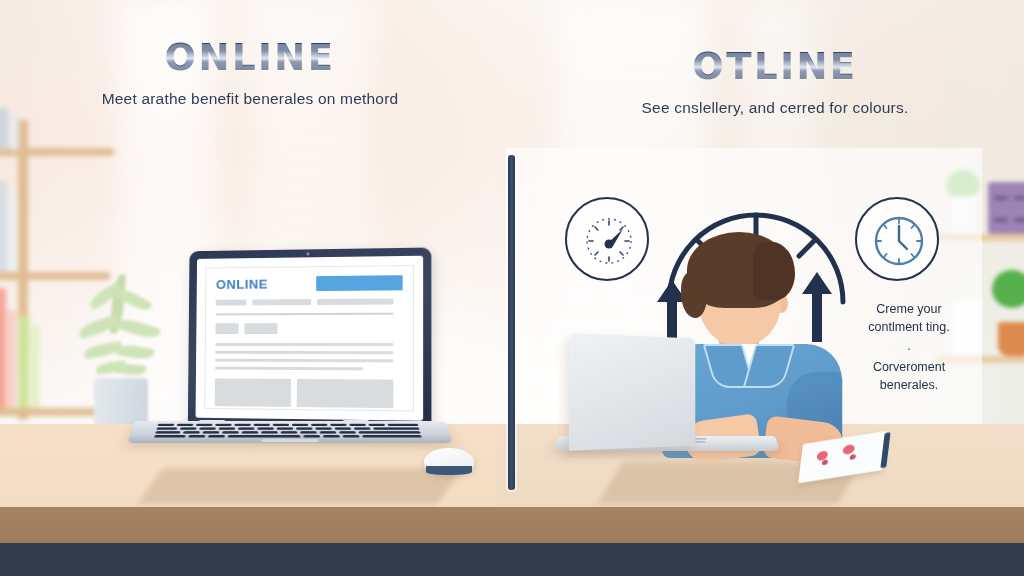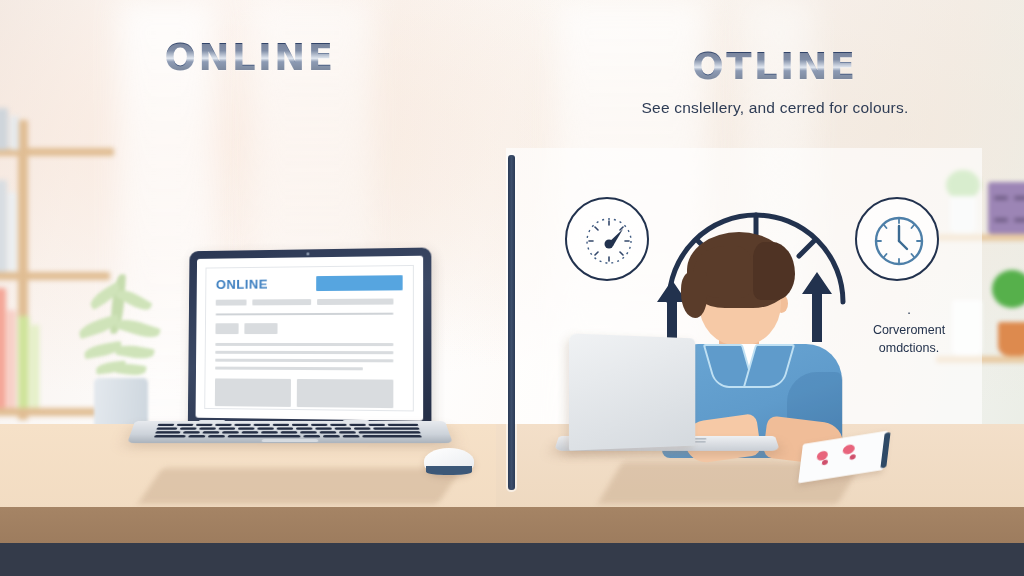--- a/index.html
+++ b/index.html
@@ -352,20 +352,21 @@
   <div class="desk-top right-part"></div>
   <div class="desk-shadow" style="left:150px;top:468px;width:300px;height:36px;transform:skewX(-34deg);"></div>
   <div class="desk-shadow" style="left:610px;top:462px;width:240px;height:42px;transform:skewX(-30deg);"></div>
   <div class="desk-edge"></div>
   <div class="floor"></div>
 
   <div class="divider"></div>
 
   <div class="head-block head-left">
     <div class="title">ONLINE</div>
+    <div class="subtitle">Meet arathe benefit benerales on methord</div>
   </div>
 
   <div class="head-block head-right">
     <div class="title">OTLINE</div>
     <div class="subtitle">See cnslellery, and cerred for colours.</div>
   </div>
 
   <div class="laptop-left">
     <div class="ll-lidshell">
       <div class="ll-cam"></div>
@@ -534,17 +535,18 @@
   <div class="notebook">
     <div class="notebook-spine"></div>
     <div class="nb-mark" style="left:16px;top:10px;width:11px;height:9px;background:#e8647c;"></div>
     <div class="nb-mark" style="left:42px;top:8px;width:12px;height:9px;background:#e8647c;"></div>
     <div class="nb-mark" style="left:22px;top:19px;width:6px;height:5px;background:#cf4f6b;"></div>
     <div class="nb-mark" style="left:50px;top:18px;width:6px;height:5px;background:#cf4f6b;"></div>
   </div>
 
 
   <div class="callout callout-right">
+    <span>Creme your contlment ting.</span>
     <span class="sep">.</span>
-    <span>Corveroment omdctions.</span>
+    <span>Corveroment benerales.</span>
   </div>
 
 </div>
 
 </body></html>

